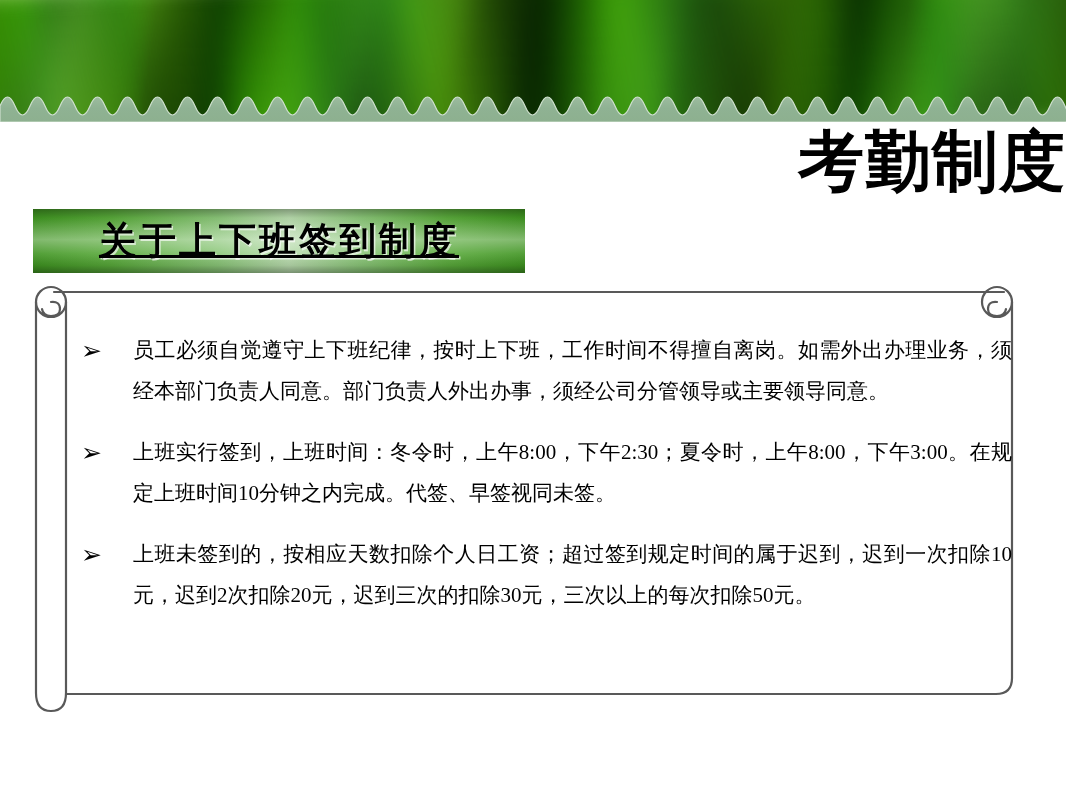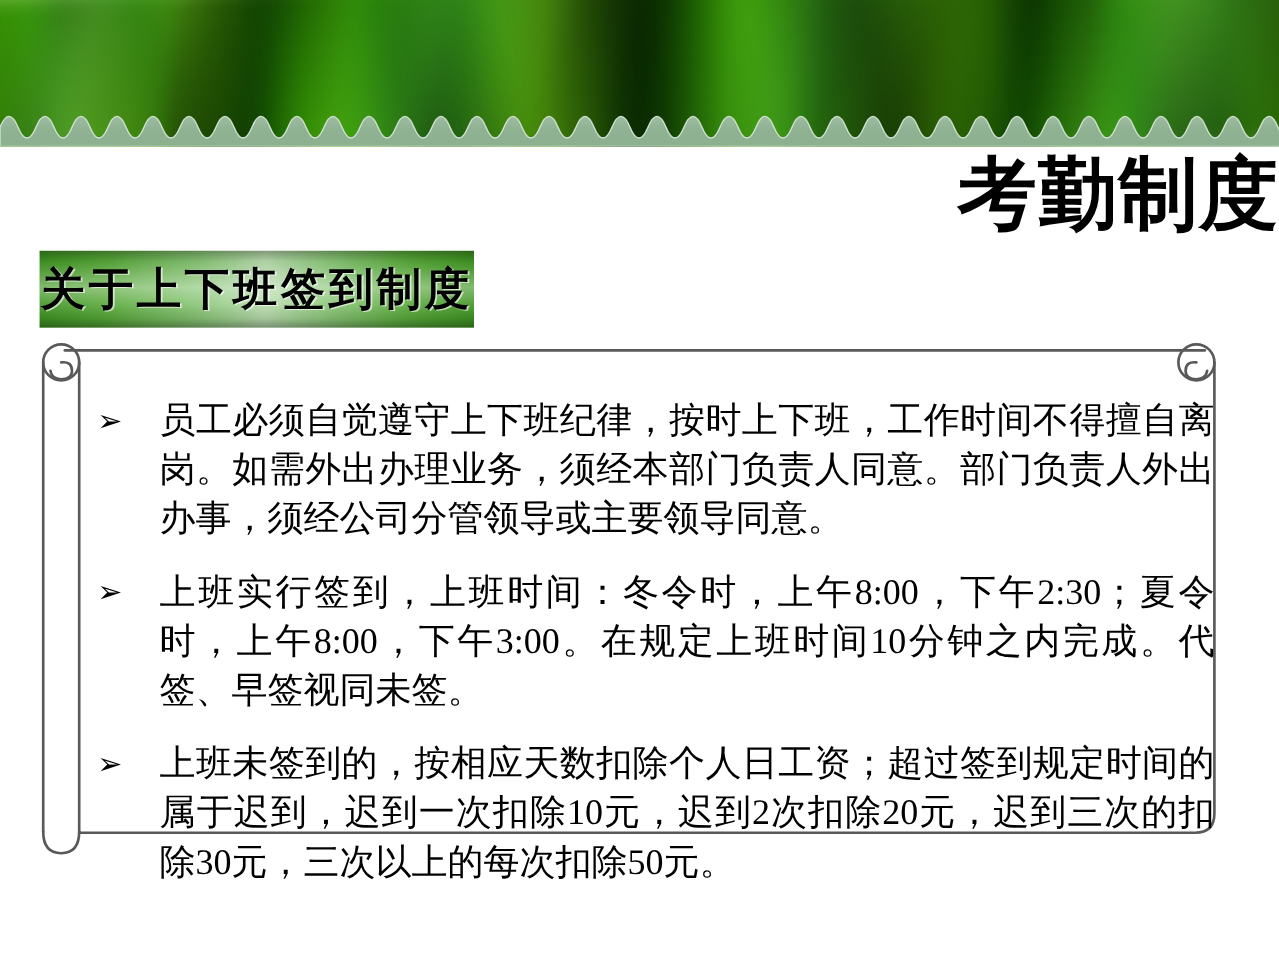--- a/index.html
+++ b/index.html
@@ -87,33 +87,34 @@
     font-weight: bold;
     line-height: 80px;
     color: #000000;
     letter-spacing: 1px;
   }
 
   
   .subbanner {
     position: absolute;
     left: 33px; top: 209px;
-    width: 362px;
+    width: 492px;
     height: 64px;
     background:
       linear-gradient(to bottom,
         rgba(0,0,0,0.30) 0%, rgba(0,0,0,0.05) 14%,
         rgba(255,255,255,0.35) 48%, rgba(255,255,255,0.10) 70%,
         rgba(0,0,0,0.10) 88%, rgba(0,0,0,0.34) 100%),
       linear-gradient(to right,
         #3f9421 0%, #58a93a 16%, #8cc77a 38%, #b9dcae 52%,
         #8cc77a 66%, #5aaa3c 84%, #3f9421 100%);
     display: flex;
     align-items: center;
     justify-content: center;
+    text-decoration: underline;
   }
   .subbanner-text {
     font-family: "Liberation Serif", "DejaVu Serif", serif;
     font-size: 37px;
     font-weight: bold;
     color: #000000;
     letter-spacing: 3px;
     text-shadow: 1.5px 1.5px 0 rgba(255,255,255,0.65);
   }
 
@@ -144,21 +145,21 @@
     font-family: "DejaVu Sans", sans-serif;
     font-size: 25px;
     line-height: 41px;
     color: #000000;
     text-align: left;
     padding-left: 9px;
   }
   .bullet-text {
     flex: 1 1 auto;
     font-family: "Liberation Serif", "DejaVu Serif", serif;
-    font-size: 30px;
+    font-size: 21px;
     line-height: 41px;
     color: #000000;
     text-align: justify;
     text-justify: inter-character;
     letter-spacing: 0px;
   }
 </style>
 </head>
 <body>
 

